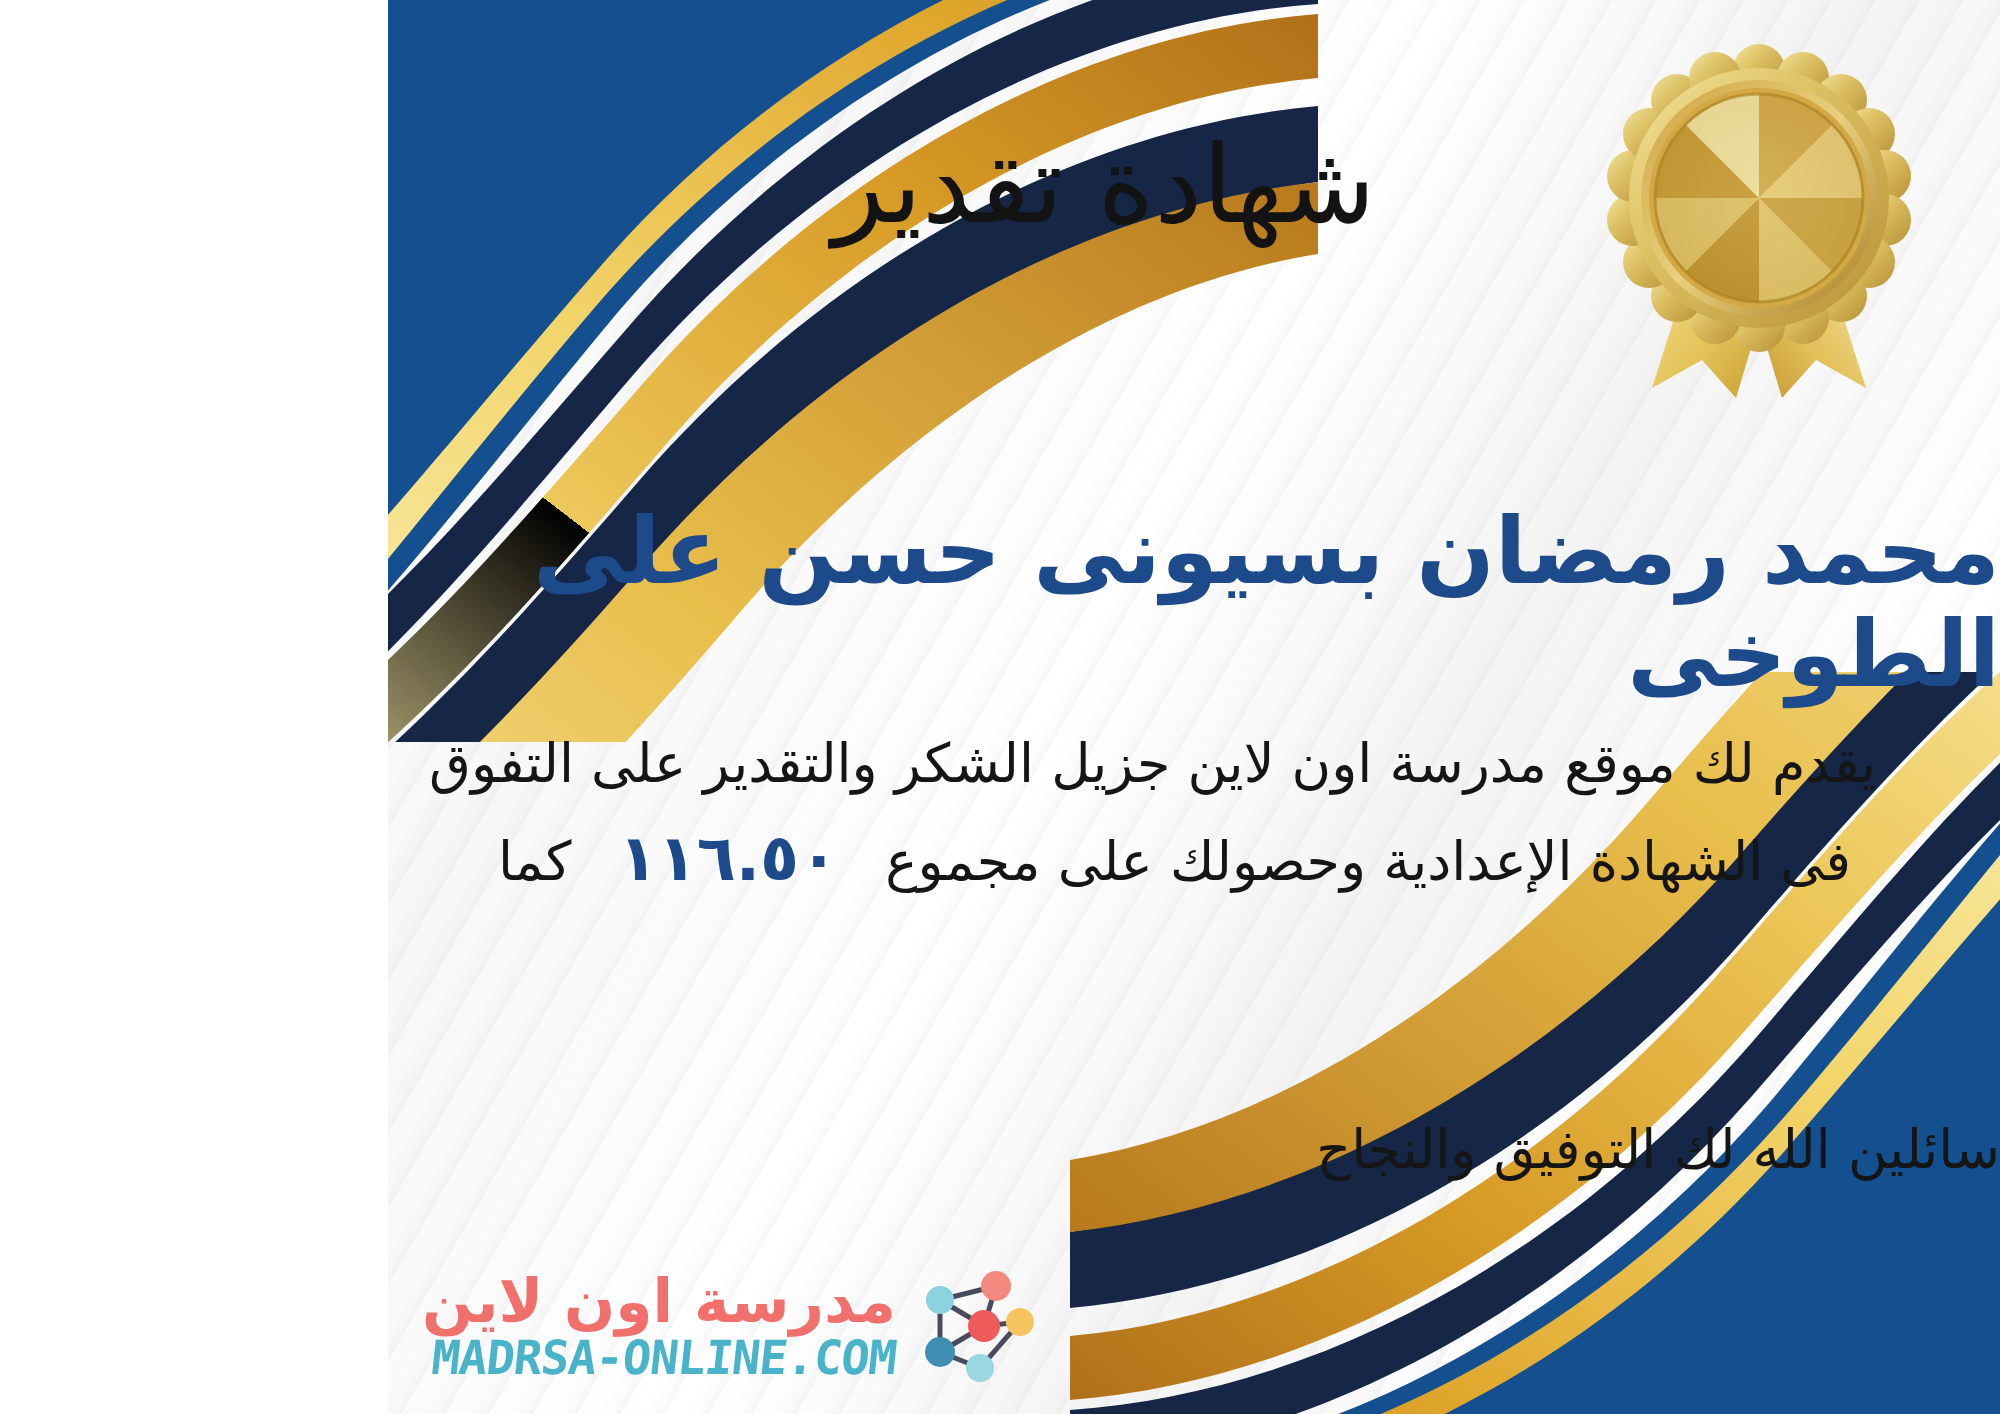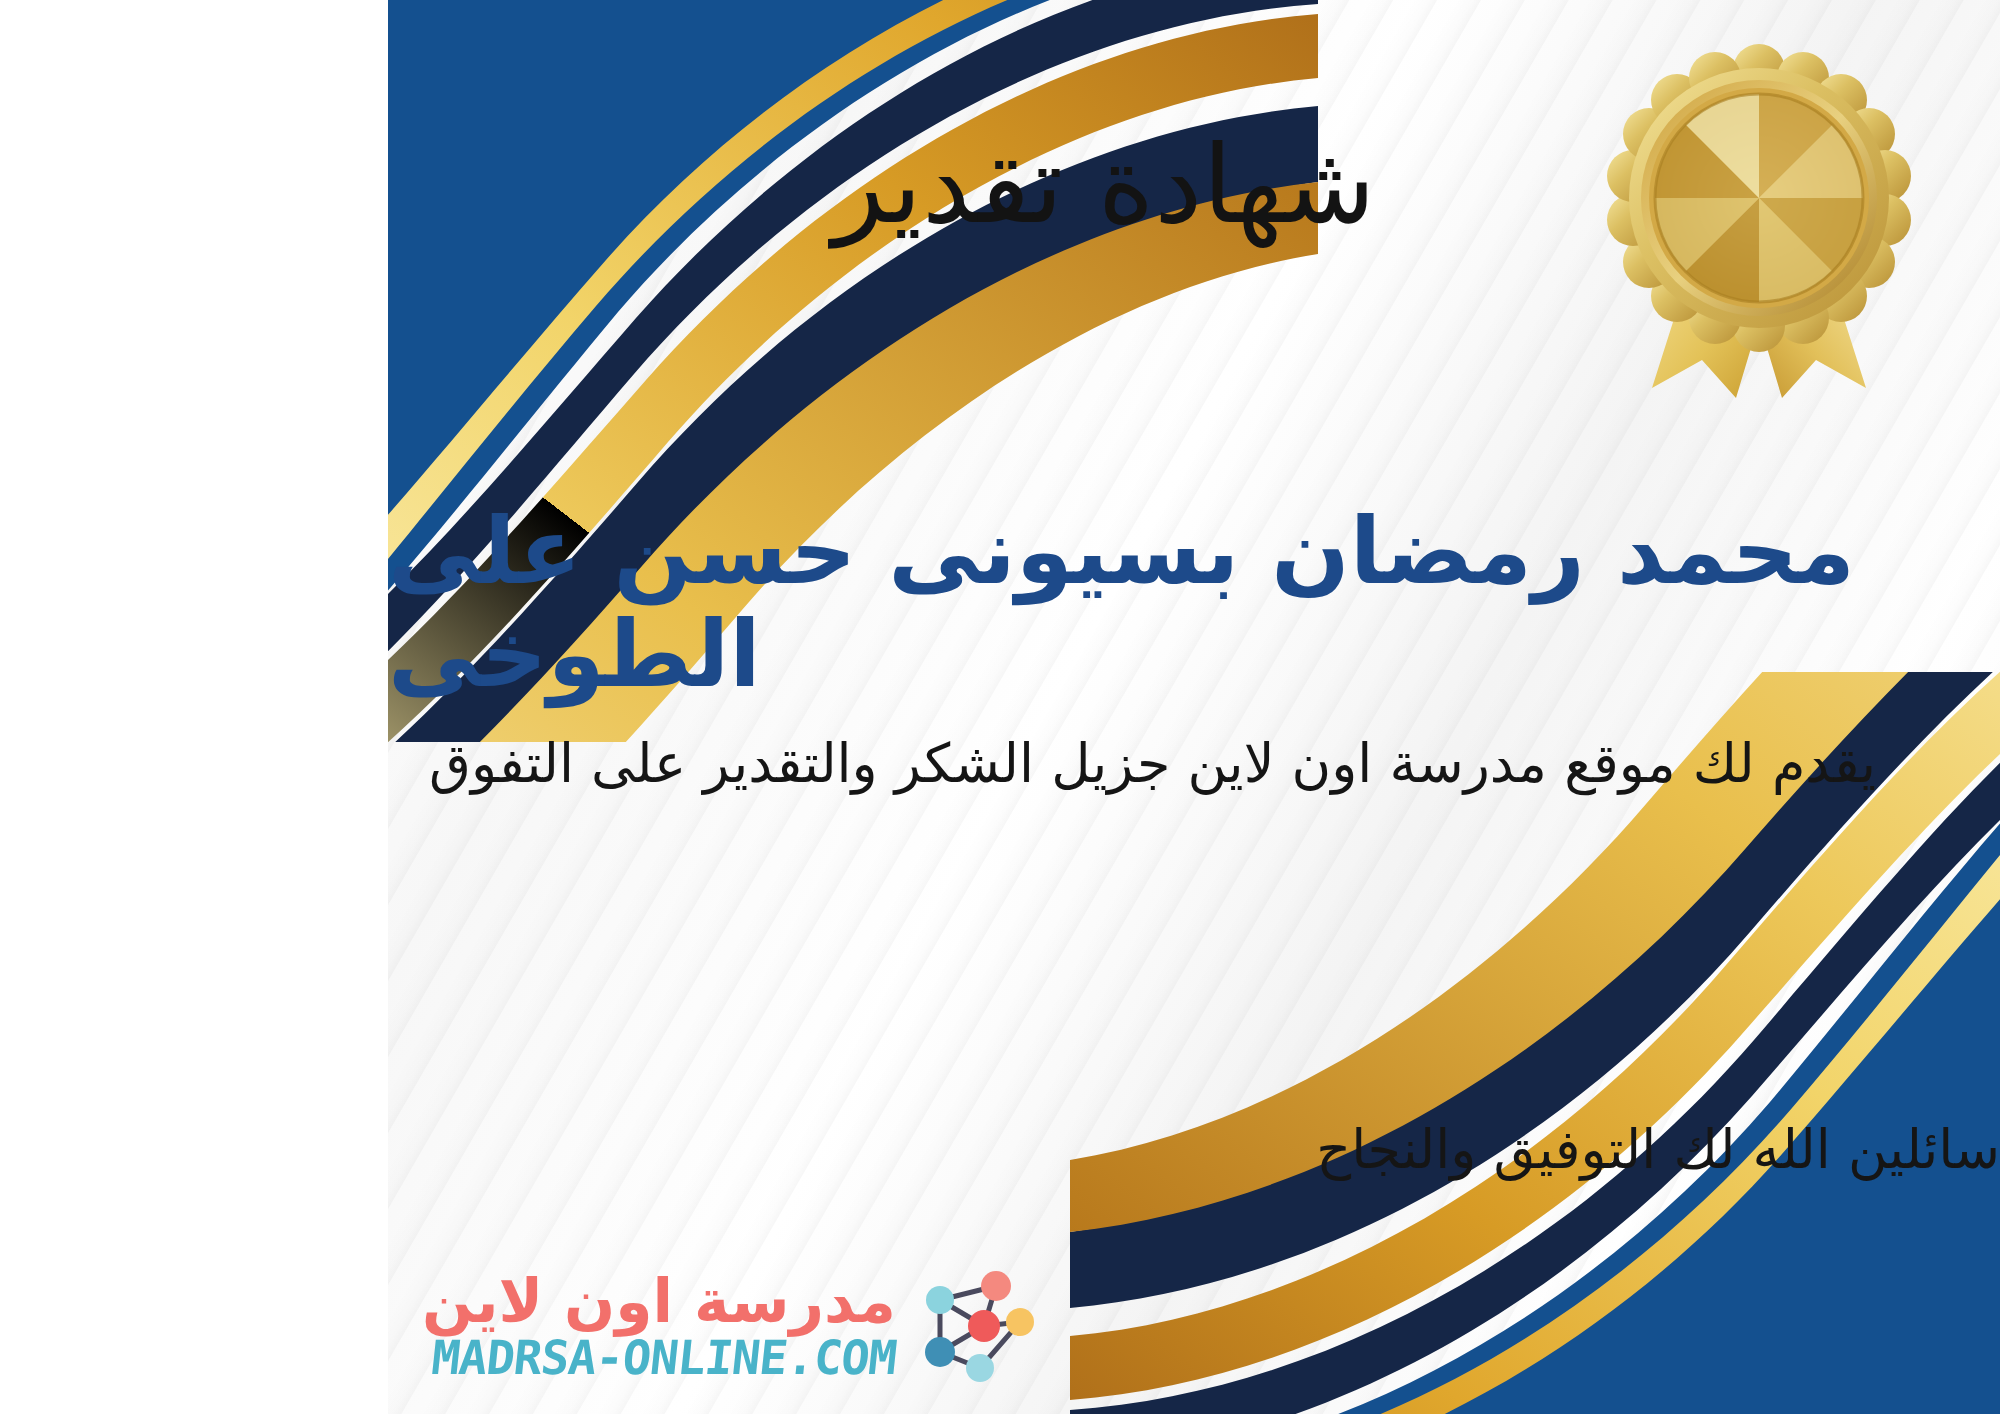--- a/index.html
+++ b/index.html
@@ -52,25 +52,26 @@
     line-height:1.05;
     font-weight:400;
     color:#131313;
     letter-spacing:2px;
     padding-right:180px;
   }
 
   .recipient{
     position:absolute;
     top:500px;left:0;right:0;
-    text-align:left;
+    text-align:right;
     font-size:92px;
     line-height:1.12;
     font-weight:700;
     color:#1d4a8a;
+    padding-left:8px;
   }
 
   .body{
     position:absolute;
     top:720px;left:110px;right:124px;
     text-align:left;
     font-size:54px;
     line-height:1.62;
     color:#151515;
     font-weight:400;
@@ -285,20 +286,25 @@
       </g>
     </svg>
   </div>
 
   <div class="title">شهادة تقدير</div>
 
   <div class="recipient">محمد رمضان بسيونى حسن على الطوخى</div>
 
   <div class="body">
     <span class="ln">يقدم لك موقع مدرسة اون لاين جزيل الشكر  والتقدير على التفوق</span>
+    <span class="ln">
+      <span>فى الشهادة الإعدادية وحصولك على مجموع</span>
+      <span class="score">١١٦.٥٠</span>
+      <span>كما</span>
+    </span>
   </div>
 
   <div class="closing">سائلين الله لك التوفيق  والنجاح</div>
 
   <div class="brand">
     <div class="brand-mark">
       <svg viewBox="0 0 132 132" aria-hidden="true">
         <g stroke="#4a4a5e" stroke-width="5" stroke-linecap="round">
           <line x1="30" y1="40" x2="86" y2="26"></line>
           <line x1="30" y1="40" x2="74" y2="66"></line>

